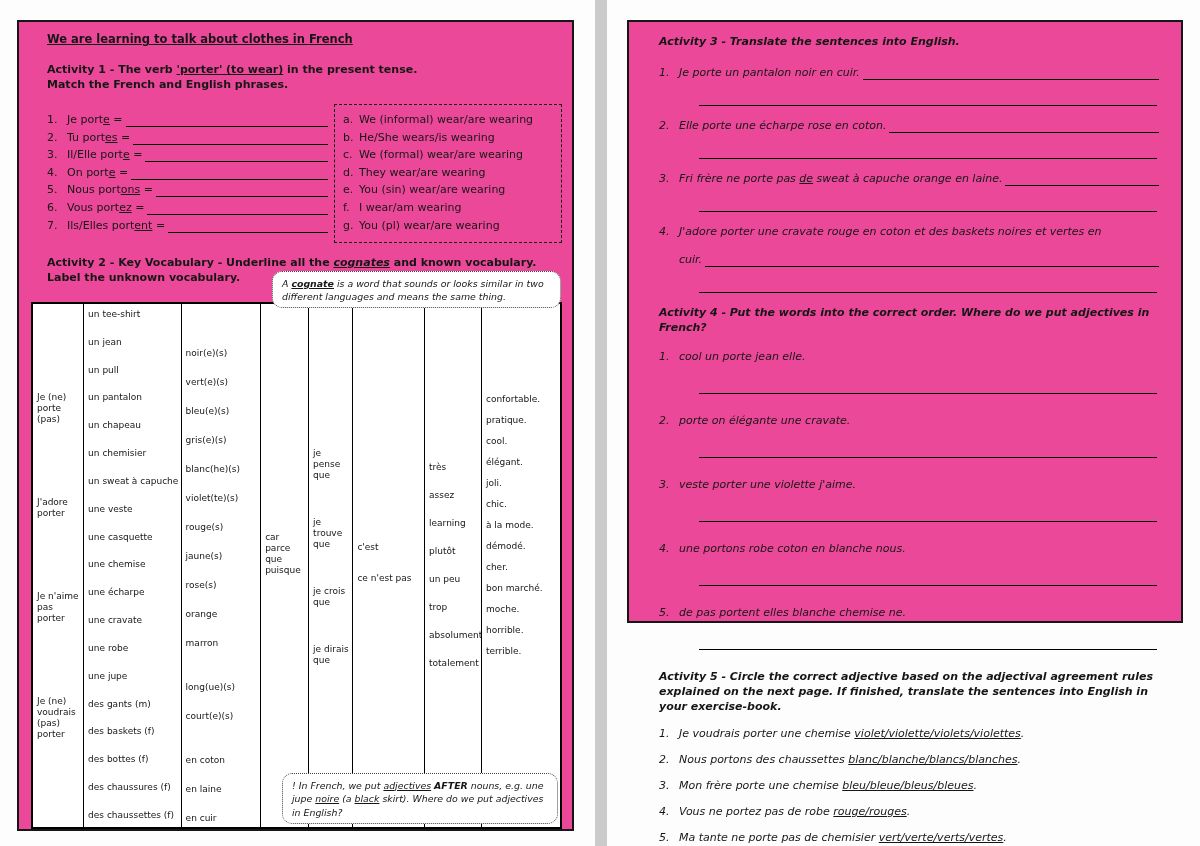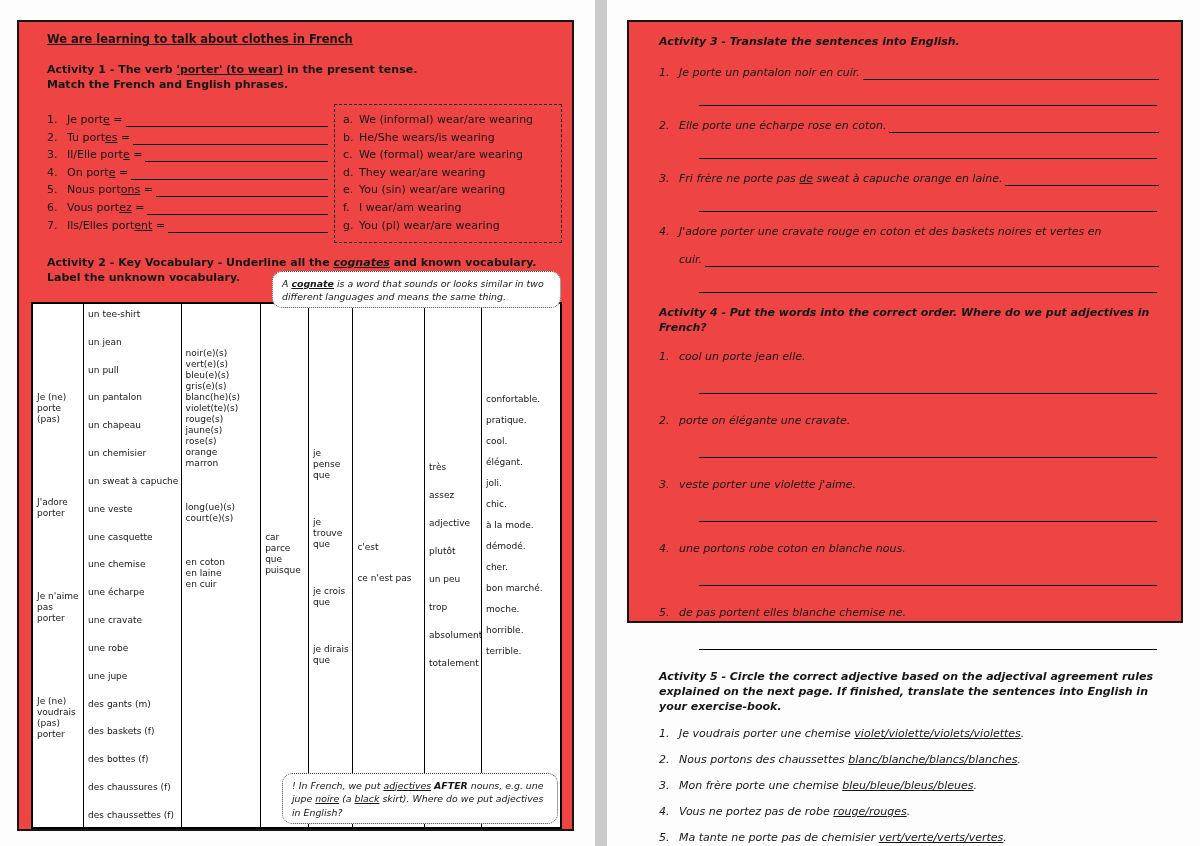--- a/index.html
+++ b/index.html
@@ -1,19 +1,19 @@
 <!DOCTYPE html>
 <html><head>
 <meta charset="utf-8">
 <style>
   * { margin:0; padding:0; box-sizing:border-box; }
   body { width:1200px; height:846px; background:#fbfbfb; font-family:"DejaVu Sans", sans-serif; color:#161616; }
   .sheet { position:relative; width:1200px; height:846px; background:#fdfdfd; overflow:hidden; }
   .divider { position:absolute; left:595px; top:0; width:12px; height:846px; background:#cbcbcb; }
-  .page { position:absolute; top:20px; background:#ef4444; border:2px solid #161616; }
+  .page { position:absolute; top:20px; background:#ec4899; border:2px solid #161616; }
   .page-left  { left:17px;  width:557px; height:811px; padding:6px 10px 6px 12px; }
   .page-right { left:627px; width:556px; height:603px; padding:8px 22px 6px 18px;font-style:italic; }
   .u { text-decoration:underline; }
   .b { font-weight:bold; }
   .i { font-style:italic; }
   .title { margin:4px 0 0 16px; font-size:11.5px; font-weight:bold; text-decoration:underline; }
   .head { font-size:11px; font-weight:bold; line-height:15px; }
   .ml { margin-left:16px; }
   .mlr { margin-left:12px; }
   
@@ -34,21 +34,21 @@
   
   .act2 { position:relative; margin-top:12px; }
   .cognate-box { position:absolute; top:16px; right:1px; width:289px; background:#fff; border:1.5px dotted #444; border-radius:10px; padding:5px 9px 4px; font-style:italic; font-size:9.4px; line-height:13px; z-index:3; }
   .adj-note { position:absolute; bottom:5px; right:4px; width:276px; background:#fff; border:1.5px dotted #444; border-radius:10px; padding:5px 9px 4px; font-style:italic; font-size:9.4px; line-height:13.5px; z-index:3; }
   .vtable { display:flex; margin-top:17px; height:527px; border:2px solid #000; background:#fff; position:relative; font-size:9px; line-height:11px; }
   .vcol { border-right:1.6px solid #000; display:flex; flex-direction:column; overflow:hidden; padding-left:4px; padding-right:2px; }
   .vcol:last-child { border-right:none; }
   .c-phr { flex:0 0 9.7%;  gap:72px;justify-content:center; }
   .c-clo { flex:0 0 18.5%; padding-top:5px; padding-bottom:6px; justify-content:space-between; }
   .c-col { flex:0 0 15.1%; padding-top:44px; }
-  .c-col .grp { display:flex; flex-direction:column; }
+  .c-col .grp { display:flex; flex-direction:column; gap:18px; }
   .c-col .grp + .grp { margin-top:33px; }
   .c-con { flex:0 0 9.1%;  padding-top:228px; }
   .c-opi { flex:0 0 8.4%;  padding-top:144px; gap:36px; }
   .c-est { flex:0 0 13.6%; padding-top:238px; gap:20px; }
   .c-int { flex:0 0 10.8%; padding-top:158px; gap:17px; }
   .c-adj { flex:1;         padding-top:90px;  gap:10px; }
   
   .ws { font-size:11px; line-height:15px; }
   .act3 { margin-top:16px; }
   .act3 .item { margin-bottom:12px; }
@@ -269,21 +269,21 @@
             <div class="cell">je crois que</div>
             <div class="cell">je dirais que</div>
           </div>
         <div class="vcol c-est">
             <div class="cell">c'est</div>
             <div class="cell">ce n'est pas</div>
           </div>
         <div class="vcol c-int">
             <div class="cell">très</div>
             <div class="cell">assez</div>
-            <div class="cell">adjective</div>
+            <div class="cell">learning</div>
             <div class="cell">plutôt</div>
             <div class="cell">un peu</div>
             <div class="cell">trop</div>
             <div class="cell">absolument</div>
             <div class="cell">totalement</div>
           </div>
         <div class="vcol c-adj">
             <div class="cell">confortable.</div>
             <div class="cell">pratique.</div>
             <div class="cell">cool.</div>

